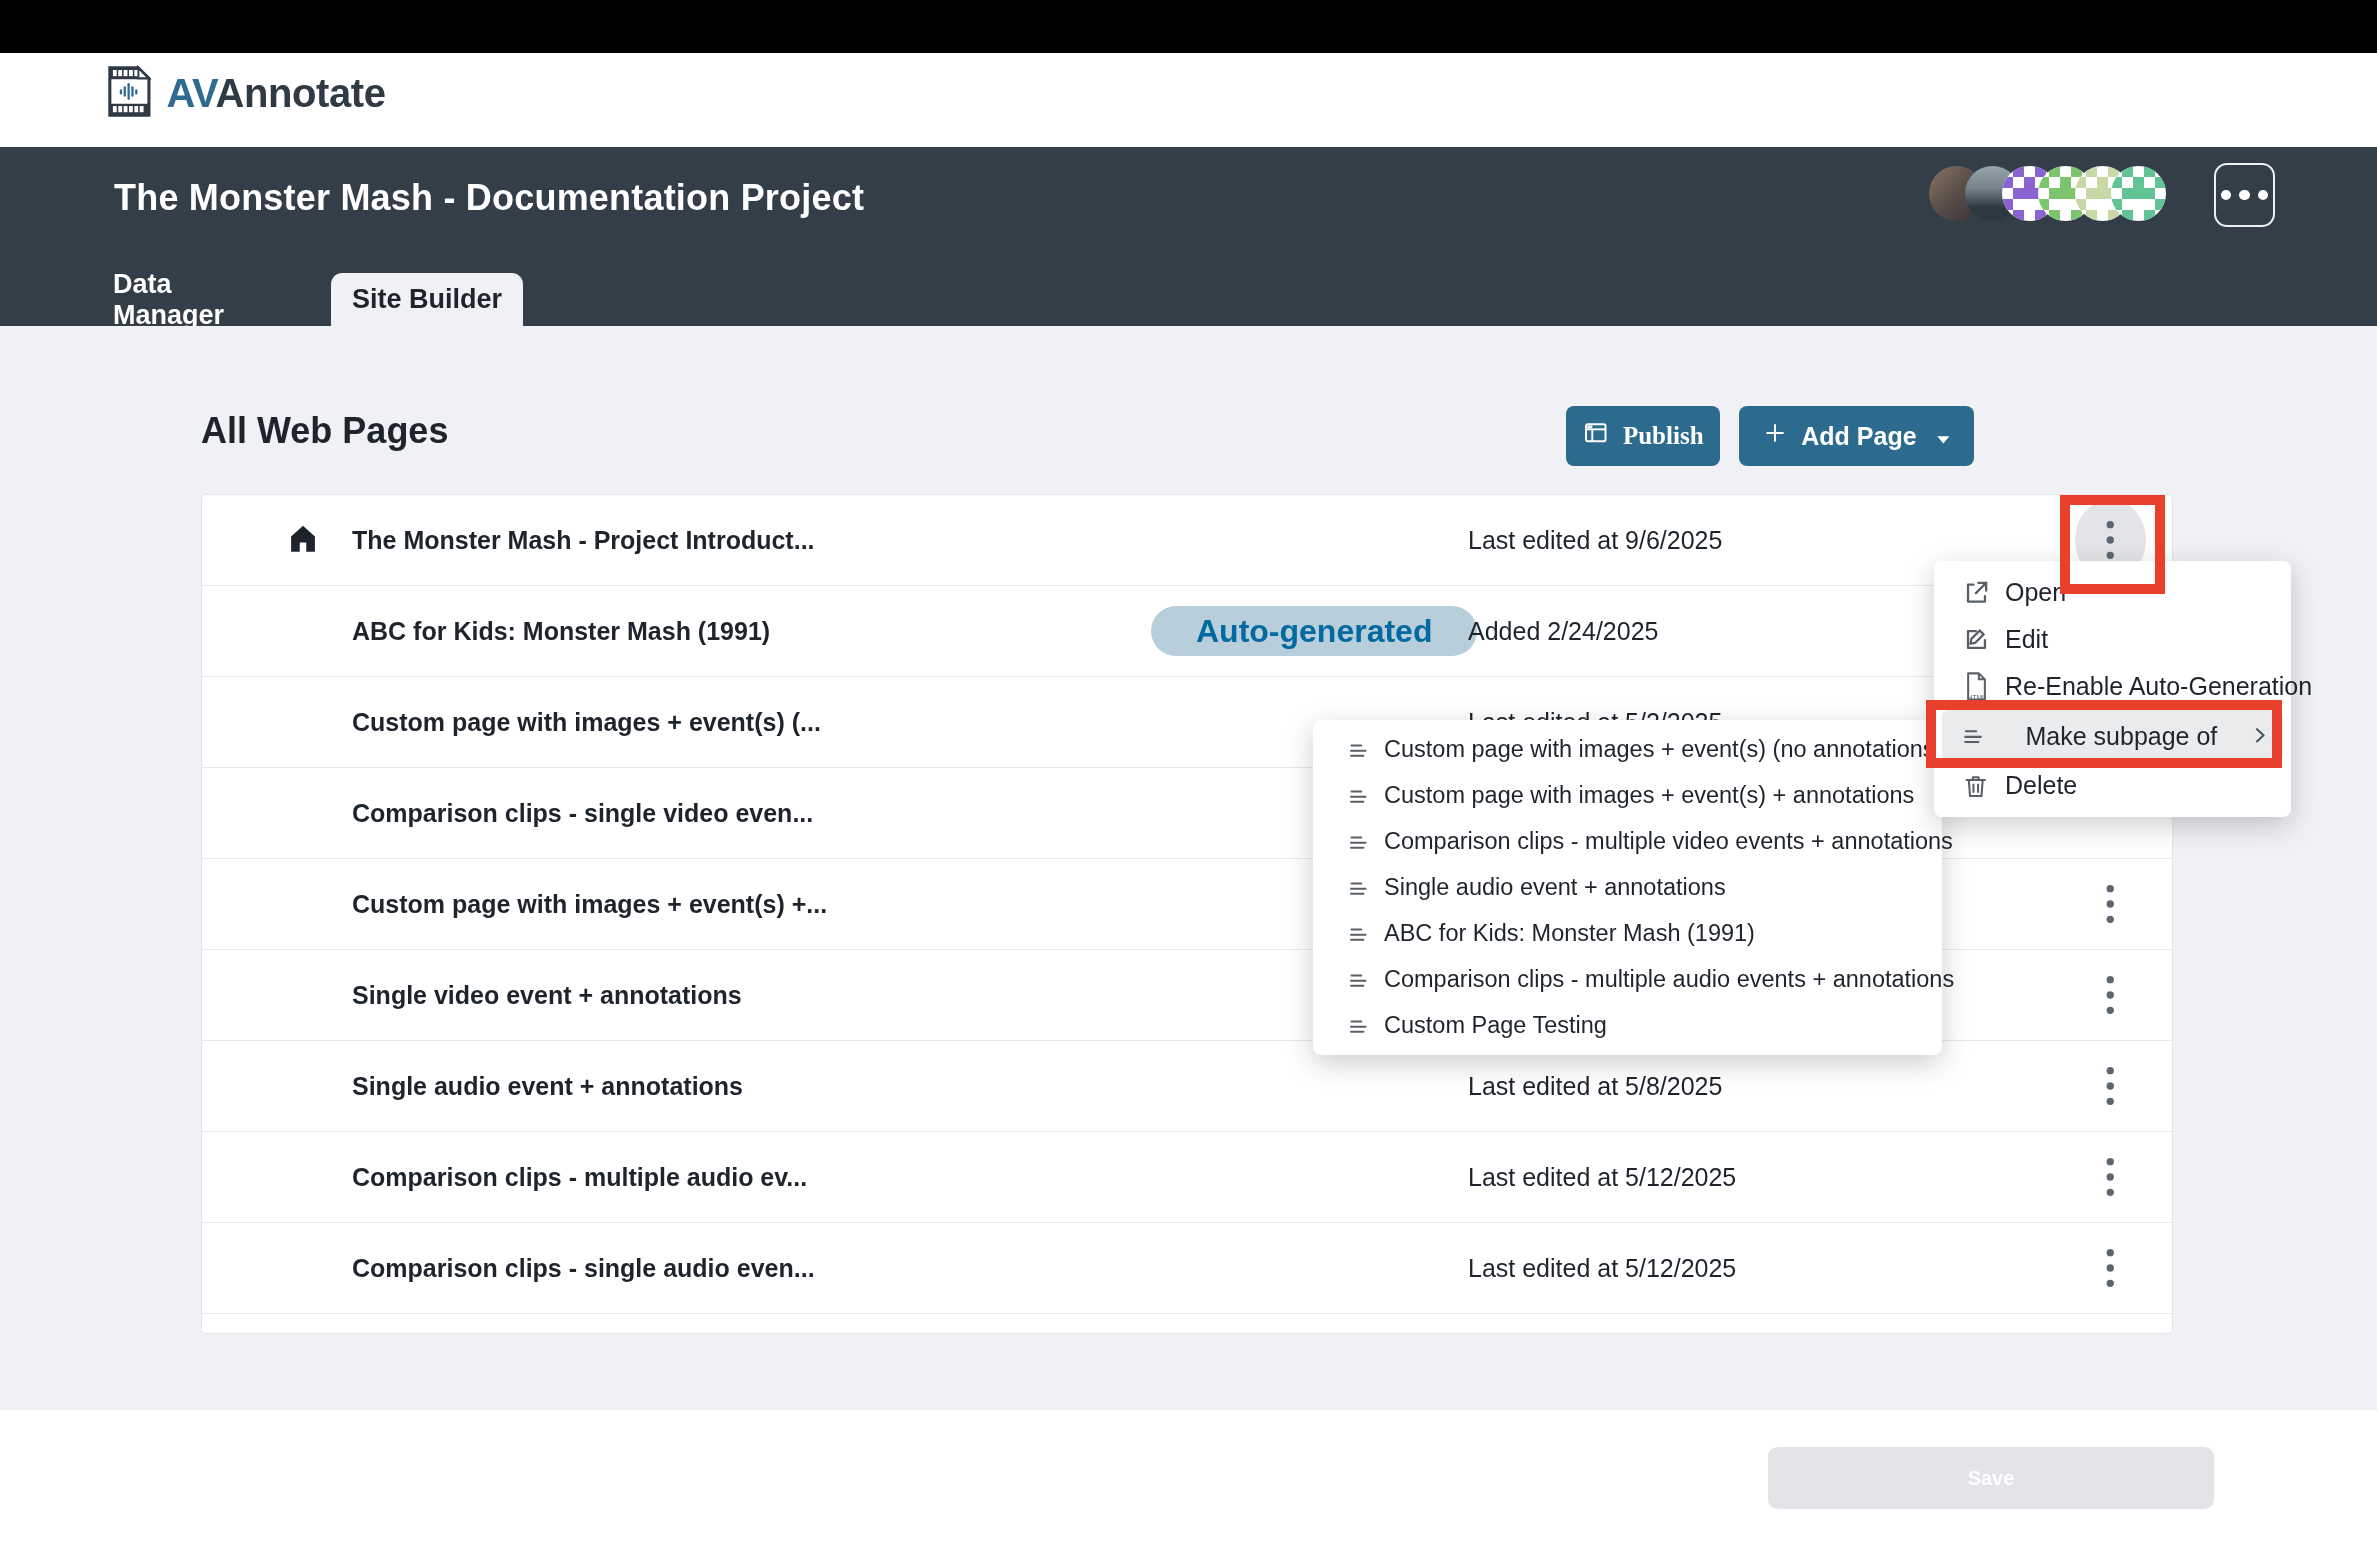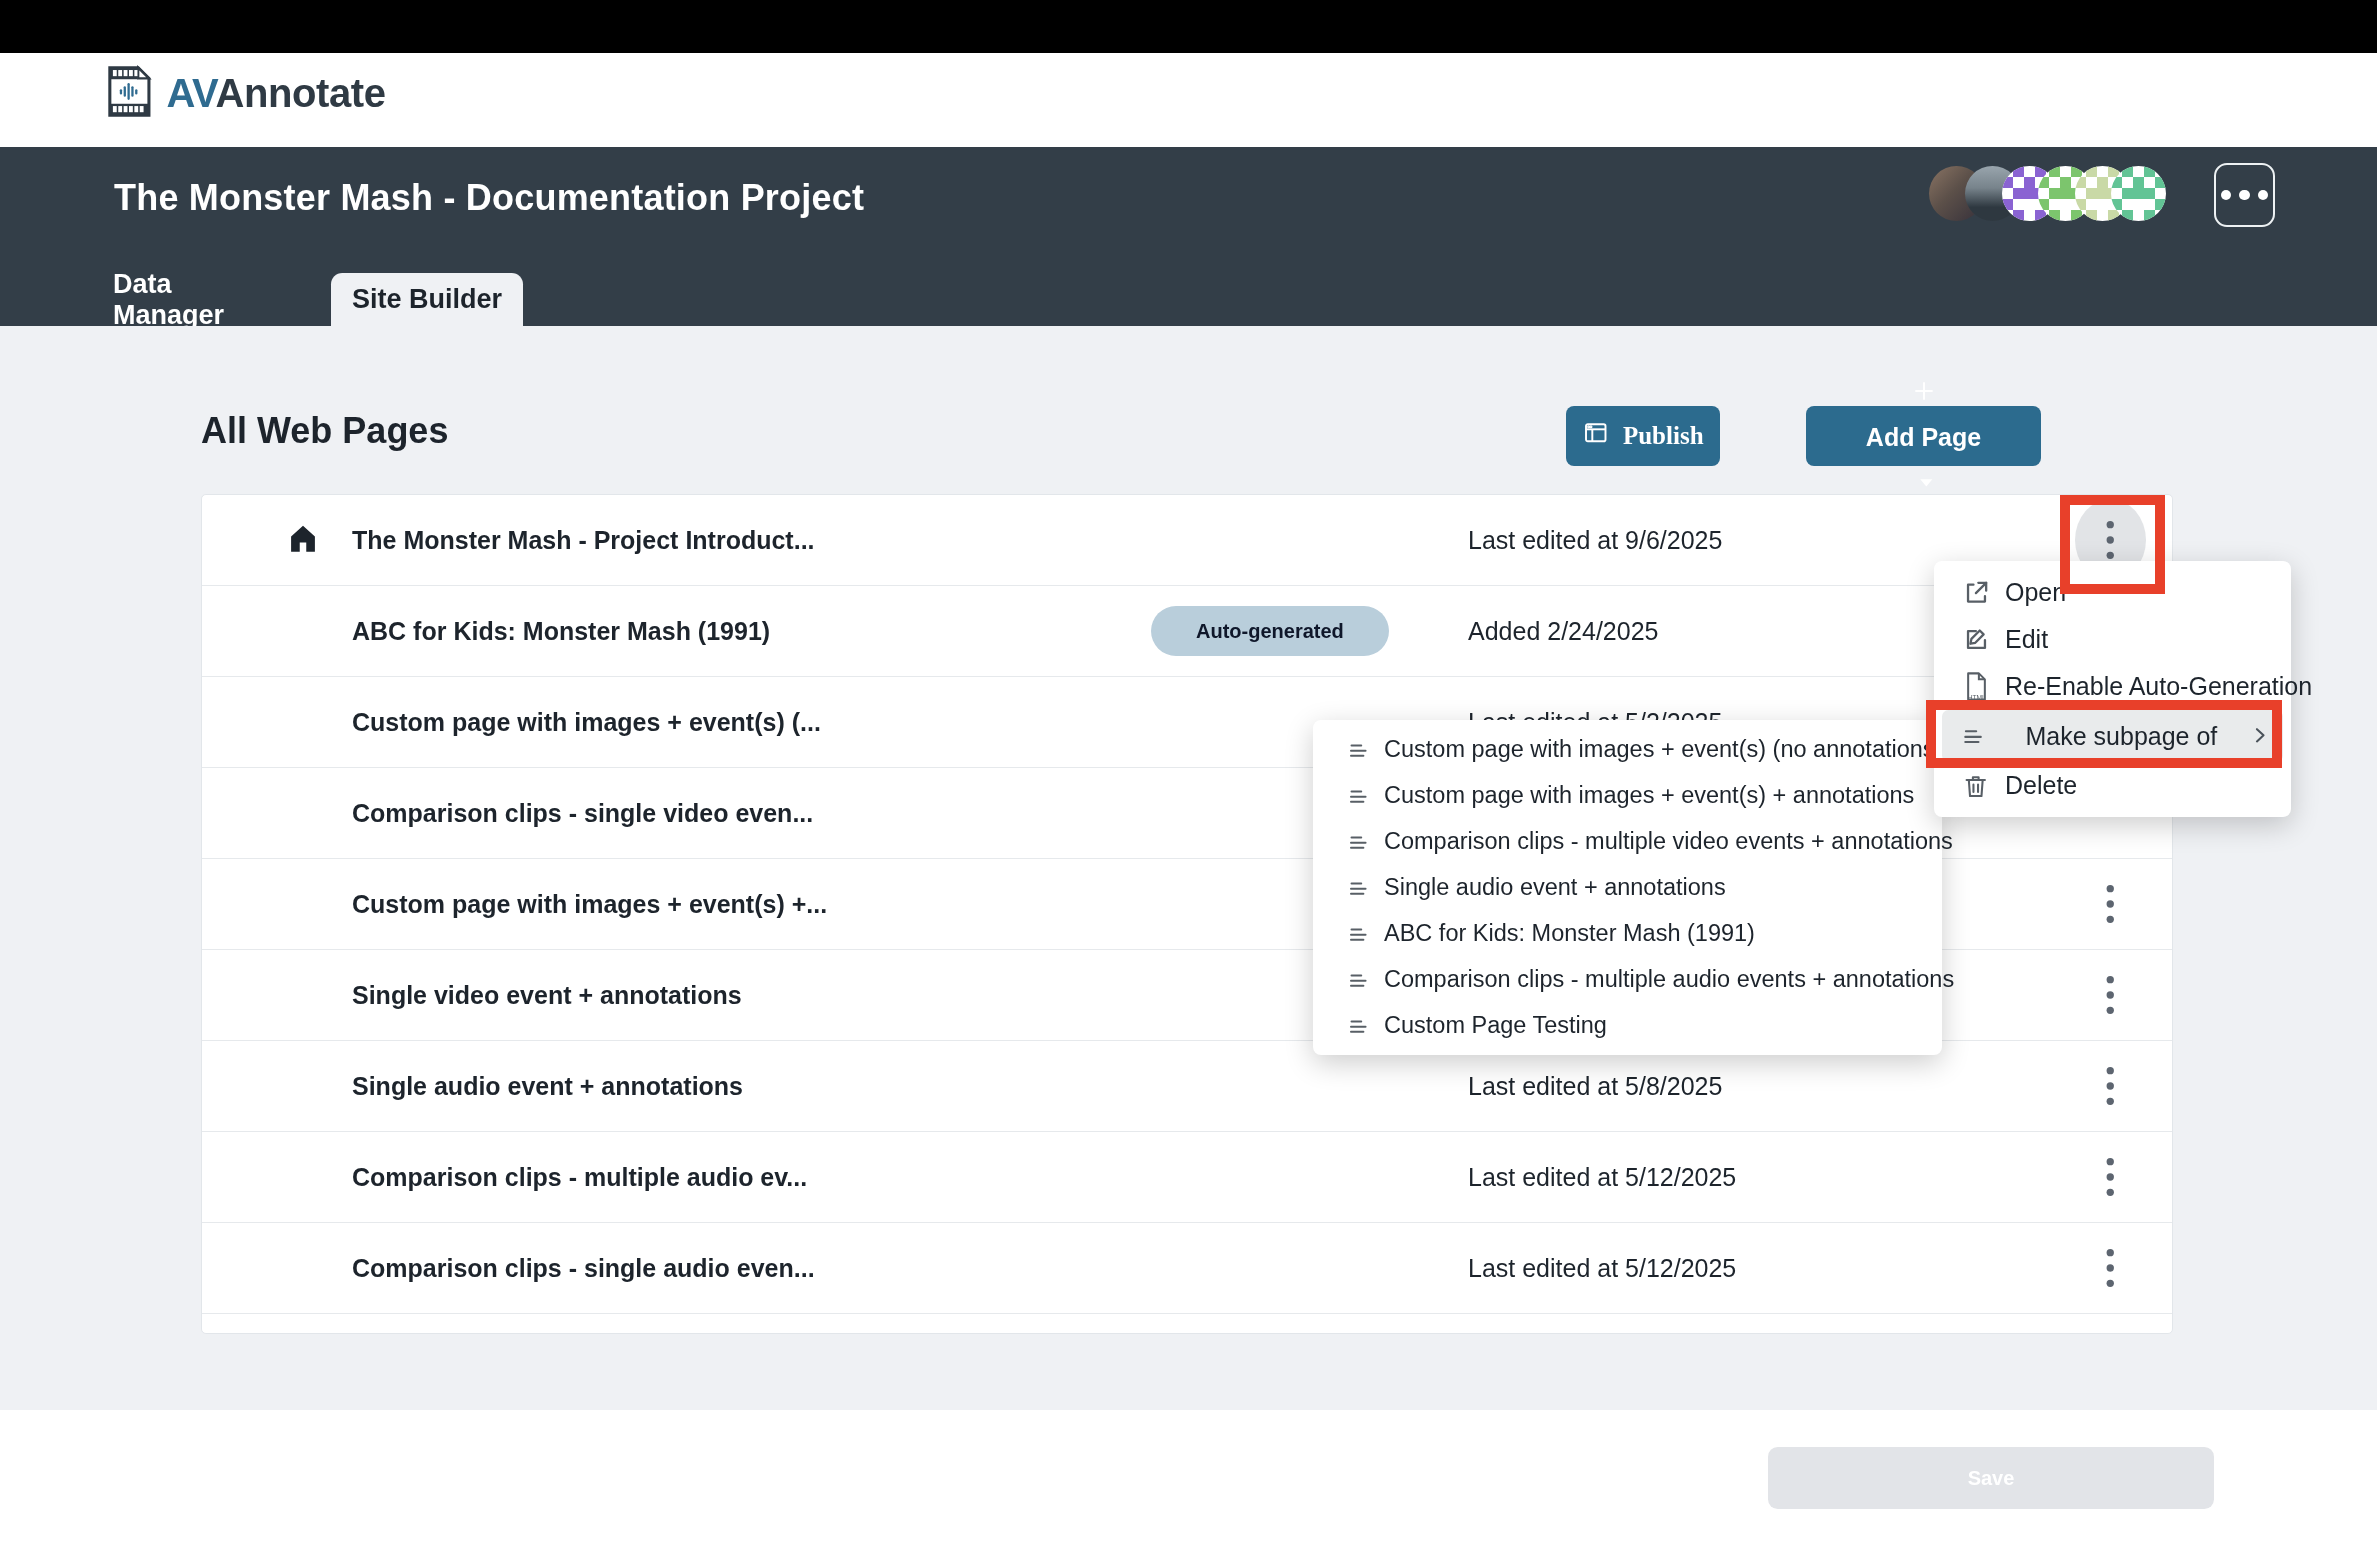--- a/index.html
+++ b/index.html
@@ -29,30 +29,30 @@
   
   .tab { position:absolute; bottom:0; height:53px; display:flex; align-items:center; justify-content:center; font-size:27px; font-weight:700; }
   .tab-data { left:113px; width:172px; color:#fff; }
   .tab-site { left:331px; width:192px; color:#1d242c; background:#eff1f4; border-radius:11.3px 11.3px 0 0; }
 
   
   .content { position:absolute; left:0; top:326px; width:2377px; height:1084px; background:#eff1f4; }
   .page-heading { position:absolute; left:201px; top:84px; font-size:36px; font-weight:700; color:#1d242c; }
   .btn { position:absolute; top:80px; height:60px; border:none; border-radius:8px; background:#2c6b8e; color:#fff; font-size:25px; font-weight:700; display:flex; align-items:center; justify-content:center; gap:13px; cursor:pointer; font-family:"Liberation Sans", sans-serif; }
   .btn-publish { left:1566px; width:154px;font-family:Liberation Serif, serif; }
-  .btn-add { left:1806px; width:235px;flex-direction:column; }
+  .btn-add { left:1739px; width:235px; }
   .caret { margin-left:6.5px; }
 
   
   .card { position:absolute; left:201px; top:168px; width:1972px; height:840px; background:#fff; border:0.8px solid #e2e6ea; border-radius:4.9px; }
   .trow { position:relative; height:91px; border-bottom:1.6px solid #e6e9ec; }
   .trow.partial { height:22px; border-bottom:none; }
   .cell-icon { position:absolute; left:84px; top:50%; transform:translateY(-50%); width:36px; height:36px; }
   .cell-title { position:absolute; left:150px; top:50%; transform:translateY(-50%); font-size:25px; font-weight:700; color:#1d242c; white-space:nowrap; }
-  .cell-badge { position:absolute; left:949px; top:50%; transform:translateY(-50%); height:50px; padding:0 45px; border-radius:25px; background:#b9cedb; color:#0f172a; font-size:20px; font-weight:700; display:flex; align-items:center; }
+  .cell-badge { position:absolute; left:949px; top:50%; transform:translateY(-50%); height:50px; padding:0 45px; border-radius:25px; background:#b9cedb; color:#0369a1; font-size:32px; font-weight:700; display:flex; align-items:center; }
   .cell-status { position:absolute; left:1266px; top:50%; transform:translateY(-50%); font-size:25px; color:#1d242c; white-space:nowrap; }
   .cell-kebab { position:absolute; left:1884px; top:50%; transform:translateY(-50%); width:49px; height:81px; display:flex; align-items:center; justify-content:center; cursor:pointer; }
   .cell-kebab.hl::before { content:""; position:absolute; left:-11.3px; top:0; width:71px; height:81px; border-radius:50%; background:#e2e4e7; }
   .cell-kebab svg { position:relative; }
 
   
   .footer { position:absolute; left:0; top:1410px; width:2377px; height:136px; background:#fff; }
   .save-btn { position:absolute; left:1768px; top:37px; width:446px; height:62px; border:none; border-radius:9.7px; background:#e2e4e8; color:#fff; font-size:20px; font-weight:700; font-family:"Liberation Sans", sans-serif; }
 
   

